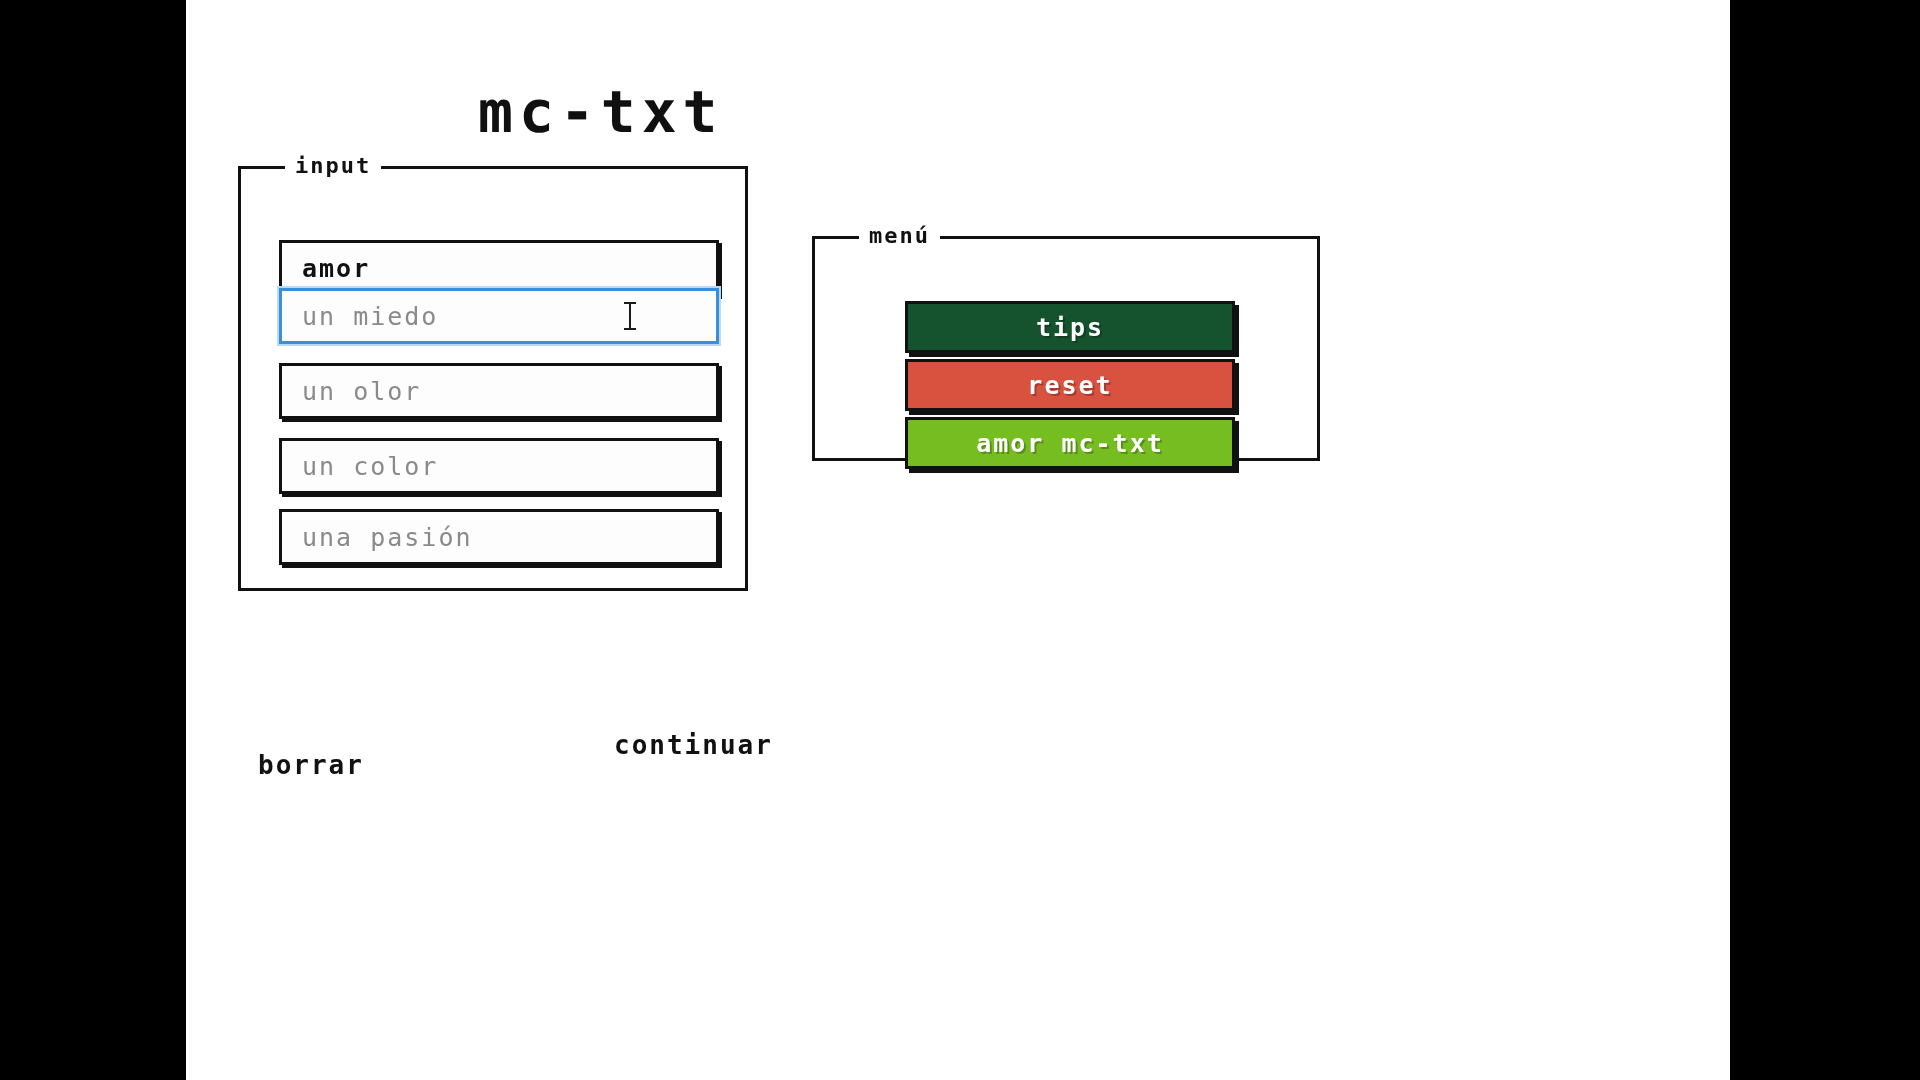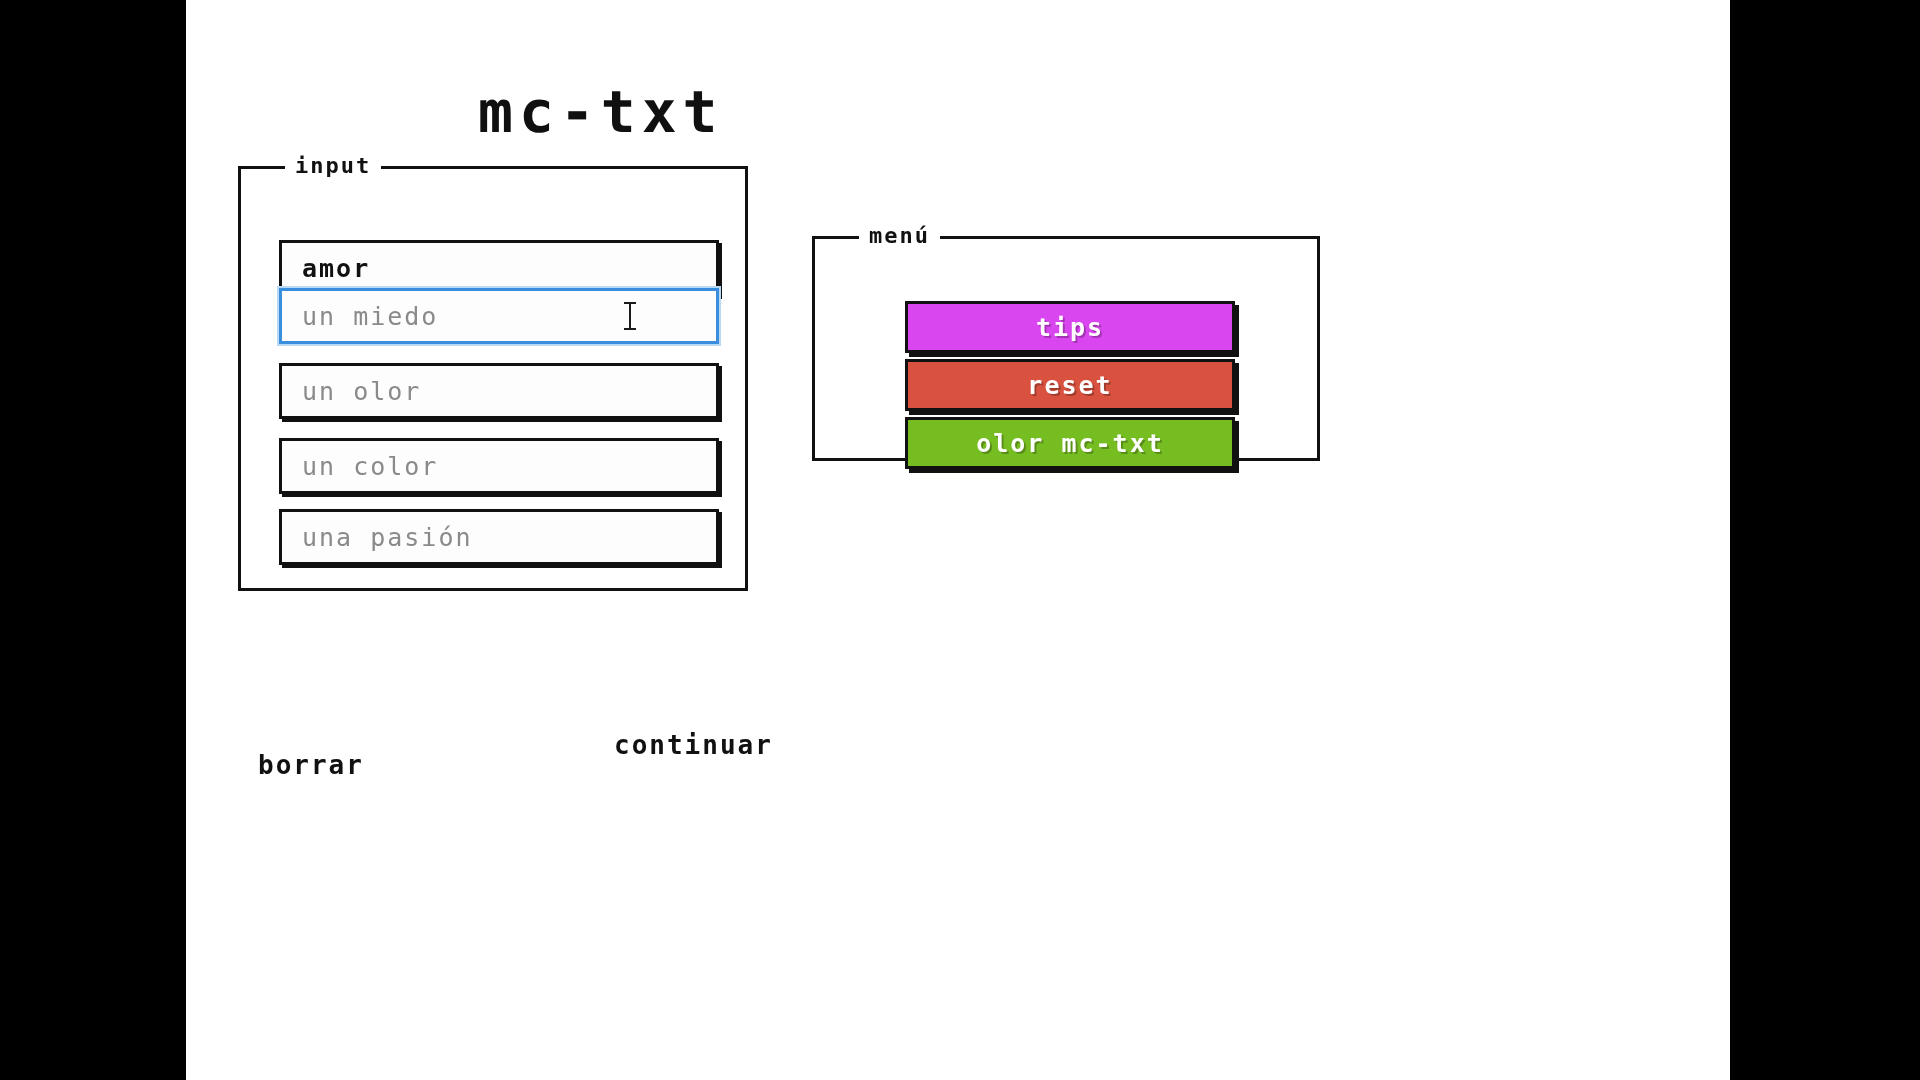--- a/index.html
+++ b/index.html
@@ -176,21 +176,21 @@
       </div>
     </div>
 
     <div class="action-label" id="act-borrar">borrar</div>
 
     <div class="action-label" id="act-continuar">continuar</div>
 
     <div class="groupbox" id="menu-group">
       <div class="gb-legend">menú</div>
 
-      <div class="mbtn" id="b-tips" style="background-color: #d946ef;">tips</div>
+      <div class="mbtn" id="b-tips" style="background-color: #14532d;">tips</div>
 
       <div class="mbtn" id="b-reset" style="background-color: rgb(217, 81, 63);">reset</div>
 
-      <div class="mbtn" id="b-about" style="background-color: rgb(118, 189, 34);">olor mc-txt</div>
+      <div class="mbtn" id="b-about" style="background-color: rgb(118, 189, 34);">amor mc-txt</div>
     </div>
 
   </div>
 </div>
 
 </body></html>

